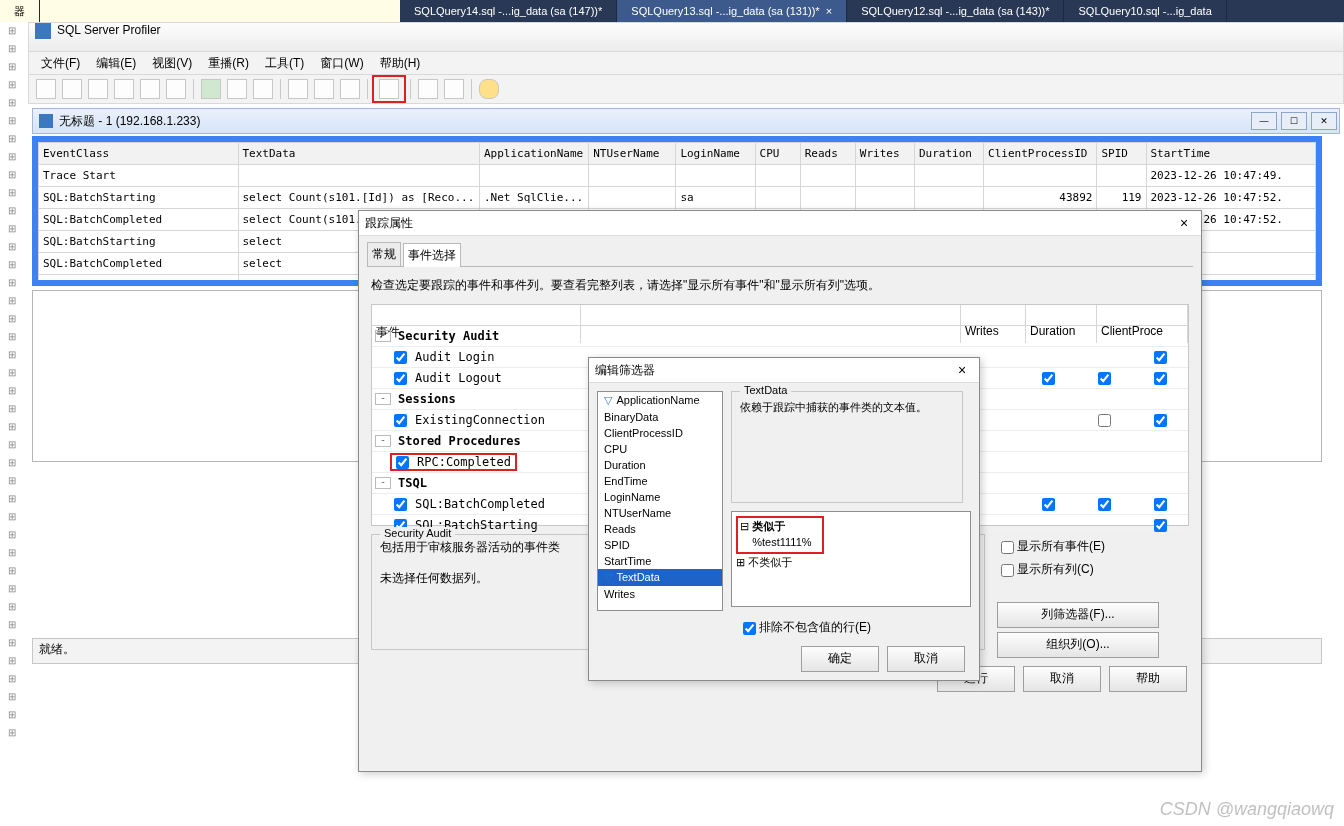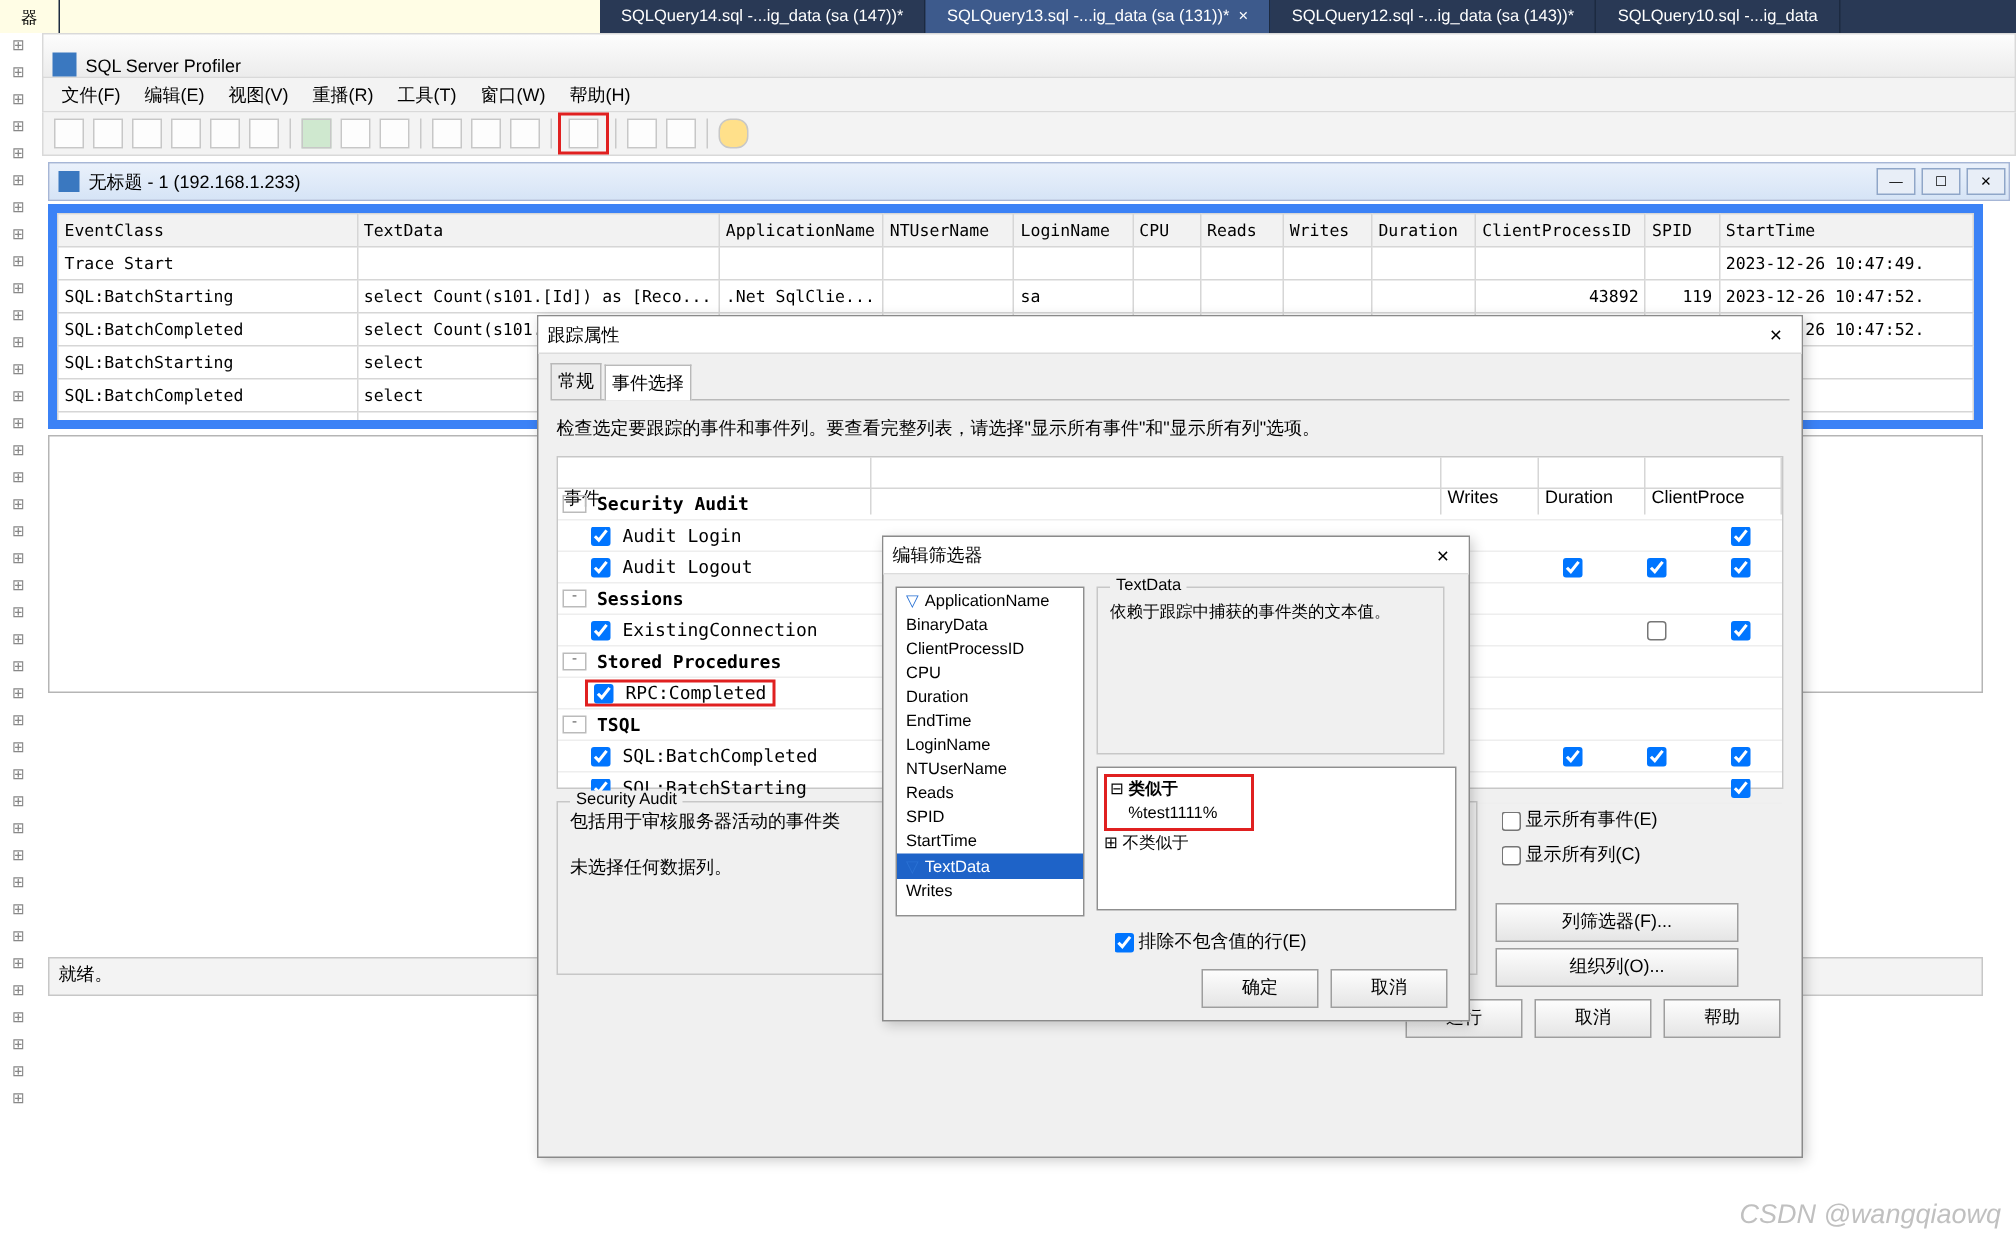--- a/index.html
+++ b/index.html
@@ -3,21 +3,21 @@
 <meta charset="utf-8">
 <style>
   html,body{margin:0;padding:0;font-family:"Microsoft YaHei","SimSun",sans-serif;font-size:12px;background:#fff;color:#000;overflow:hidden}
   .top-tabs{height:22px;background:#293955;display:flex;align-items:stretch;color:#fff}
   .top-tabs .tab{padding:0 14px;display:flex;align-items:center;font-size:11px;border-right:1px solid #1c2a40}
   .top-tabs .tab.light{background:#fffde5;color:#000}
   .top-tabs .spacer{width:360px;background:#fffde5}
   .folding{position:absolute;left:0;top:22px;bottom:0;width:28px;background:#fff;border-right:1px solid #ddd}
   .folding div{height:18px;line-height:18px;color:#888;font-size:10px;padding-left:8px}
   .app{position:absolute;left:28px;top:22px;right:0;bottom:0;background:#fff}
-  .titlebar{height:28px;border:1px solid #d9d9d9;display:flex;align-items:flex-end;background:linear-gradient(#fdfdfd,#ececec)}
+  .titlebar{height:28px;border:1px solid #d9d9d9;display:flex;align-items:flex-start;background:linear-gradient(#fdfdfd,#ececec)}
   .titlebar .ticon{width:16px;height:16px;margin:0 6px;background:#3a78c0}
   .menubar{height:22px;border:1px solid #d9d9d9;border-top:none;display:flex;align-items:center;padding:0 4px;background:#f3f3f3}
   .menubar span{padding:0 8px}
   .toolbar{height:28px;border:1px solid #d9d9d9;border-top:none;background:#f3f3f3;display:flex;align-items:center;padding:0 4px;position:relative}
   .toolbar .btn{width:18px;height:18px;margin:0 3px;border:1px solid #c7c7c7;background:#fdfdfd}
   .toolbar .sep{width:1px;height:20px;background:#c9c9c9;margin:0 4px}
   .red-box{border:2px solid #e02020}
   .doc-title{height:24px;border:1px solid #a6b6d6;background:linear-gradient(#eaf1fb,#d6e4f6);display:flex;align-items:center;margin:4px 4px 0 4px}
   .doc-title .ticon{width:14px;height:14px;margin:0 6px;background:#3a78c0}
   .win-ctrl{margin-left:auto;display:flex}
@@ -423,21 +423,21 @@
           <div class="li">StartTime</div>
           <div class="li sel"><span class="f">▽</span>TextData</div>
           <div class="li">Writes</div>
         </div>
       <div>
         <div class="descbox">
           <span class="lg">TextData</span>
           <div class="inner">依赖于跟踪中捕获的事件类的文本值。</div>
         </div>
         <div class="treebox">
-          <span class="red-box" style="display:inline-block;padding:0 22px 2px 2px">
+          <span class="red-box" style="display:inline-block;padding:0 10px 2px 2px">
             ⊟ <b>类似于</b><br>
             &nbsp;&nbsp;&nbsp;&nbsp;<span>%test1111%</span>
           </span><br>
           ⊞ <span>不类似于</span>
         </div>
       </div>
     </div>
     <label class="checklabel" style="margin:2px 0 6px 150px">
         <input type="checkbox" checked="" style=""> 
         <span>排除不包含值的行(E)</span>

